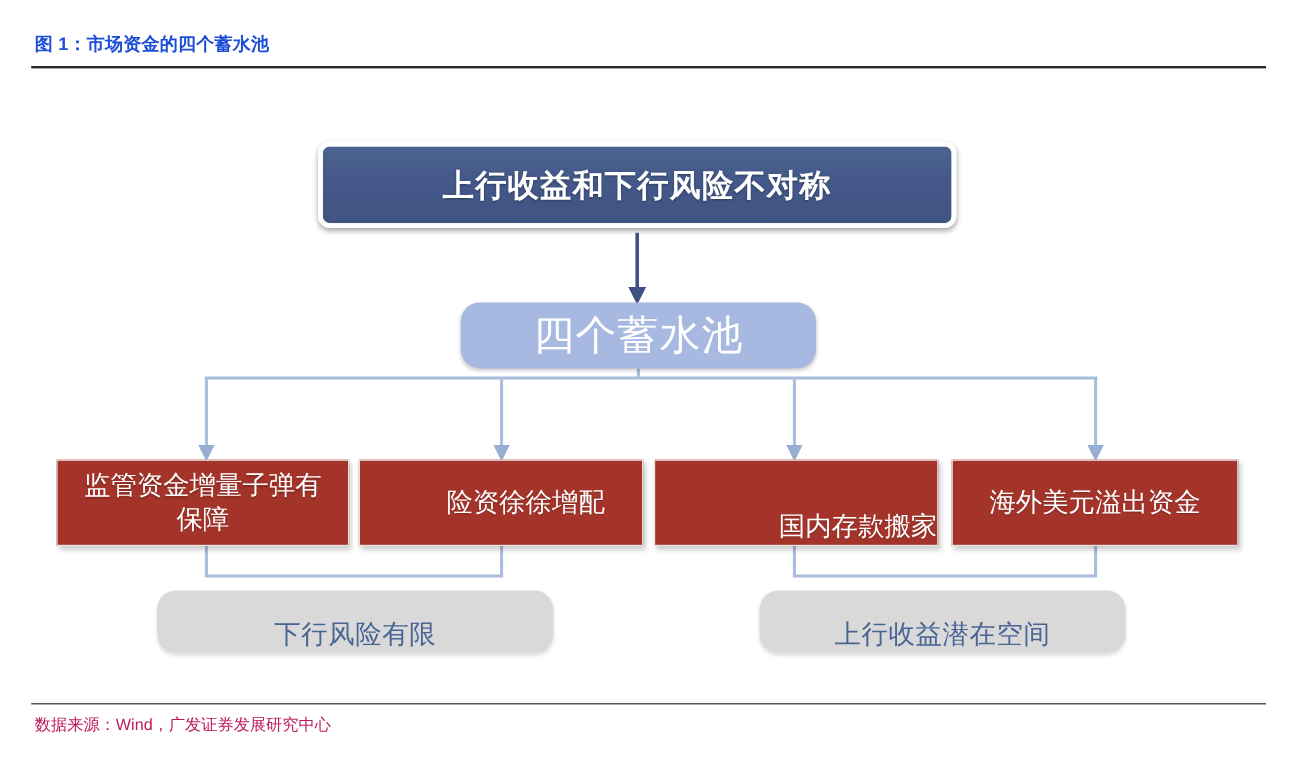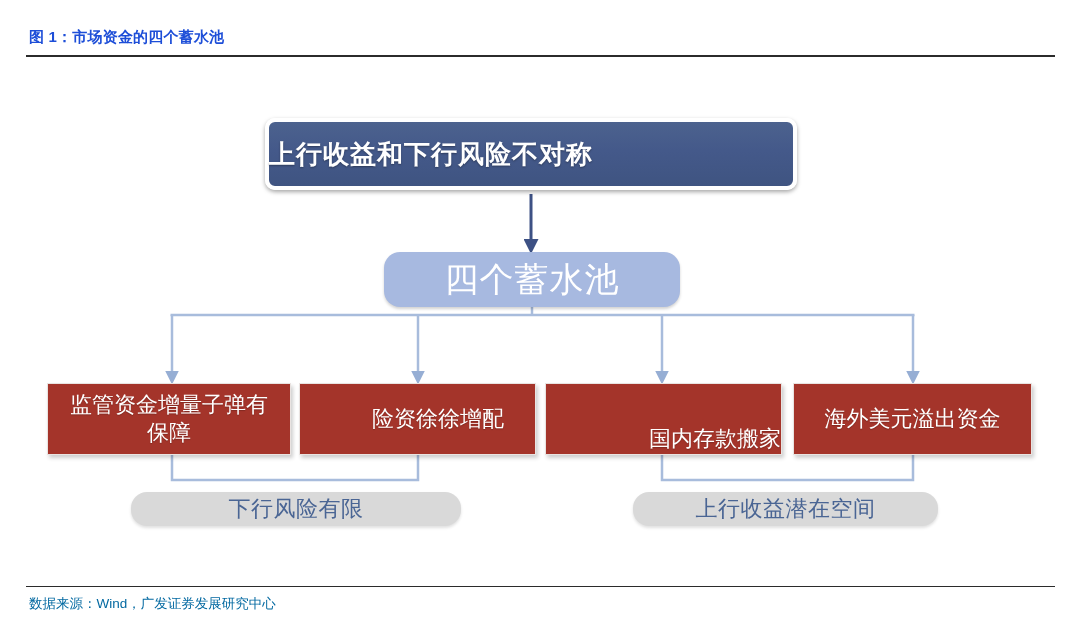--- a/index.html
+++ b/index.html
@@ -47,21 +47,21 @@
     top: 586px;
     width: 1029px;
     height: 0;
     border-top: 1.5px solid #2b2b2b;
   }
   #source-note {
     position: absolute;
     left: 29px;
     top: 595px;
     font-size: 13.5px;
-    color: #0369a1;
+    color: #be185d;
     white-space: nowrap;
   }
 
   
   #diagram {
     position: absolute;
     left: 0;
     top: 60px;
     width: 1080px;
     height: 520px;
@@ -92,20 +92,21 @@
     top: 58px;
     width: 532px;
     height: 72px;
     background: linear-gradient(180deg, #4c628e 0%, #44598a 45%, #3f5481 100%);
     border: 4px solid #ffffff;
     border-radius: 10px;
     box-shadow: 0 2px 4px rgba(0,0,0,0.35);
     justify-content: center;
   }
   #node-headline .node-text {
+    text-align: center;
     color: #ffffff;
     font-size: 26px;
     font-weight: bold;
     letter-spacing: 1px;
     text-shadow: 0 1px 2px rgba(0,0,0,0.35);
   }
 
   
   #node-pools {
     left: 384px;
@@ -146,22 +147,23 @@
   #node-channel-2 .node-text { text-align: right; margin-top: 40px; }
   #node-channel-3 { left: 793px; width: 239px; justify-content: flex-end; }
   #node-channel-3 .node-text { text-align: center; }
 
   
   .node-summary {
     background: #d9d9d9;
     border-radius: 16px;
     box-shadow: 0 2px 3px rgba(0,0,0,0.12);
     top: 432px;
-    height: 34px;
+    height: 52px;
     justify-content: center;
+    align-items: flex-end;
   }
   .node-summary .node-text {
     text-align: center;
     color: #4a6594;
     font-size: 22px;
     letter-spacing: 0.5px;
   }
   #node-summary-0 { left: 131px; width: 330px; }
   #node-summary-1 { left: 633px; width: 305px; }
 </style>

